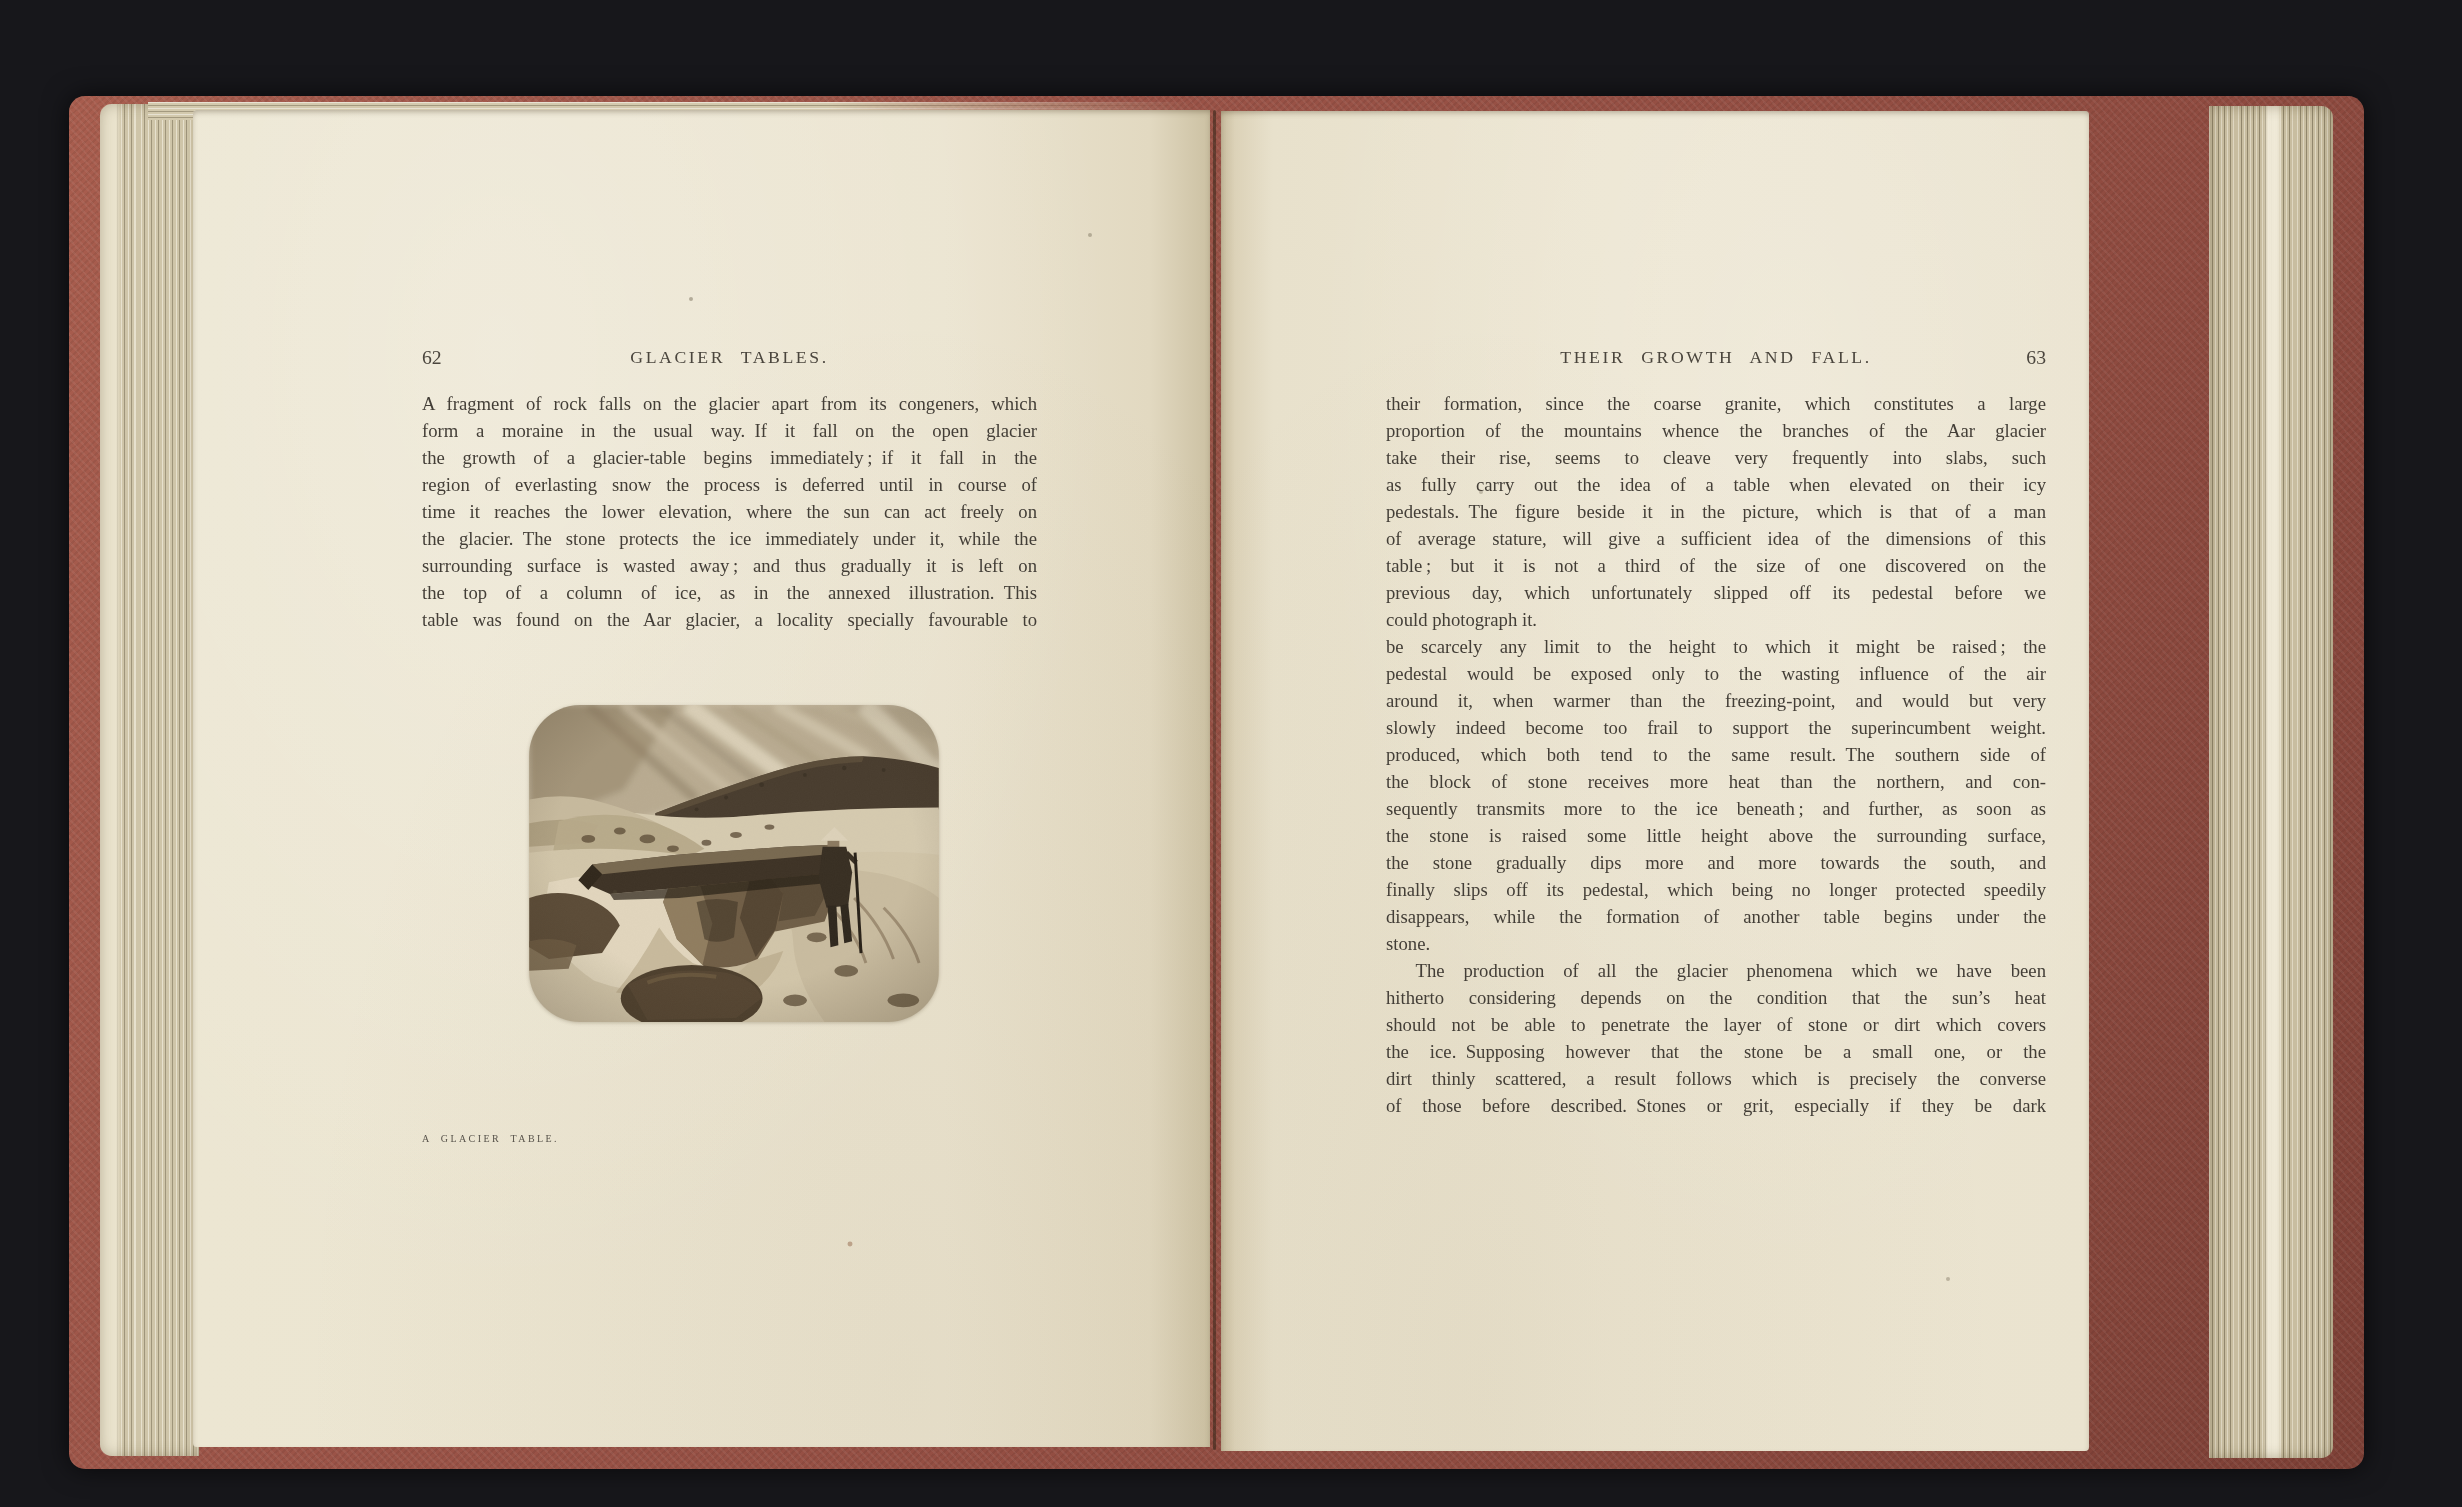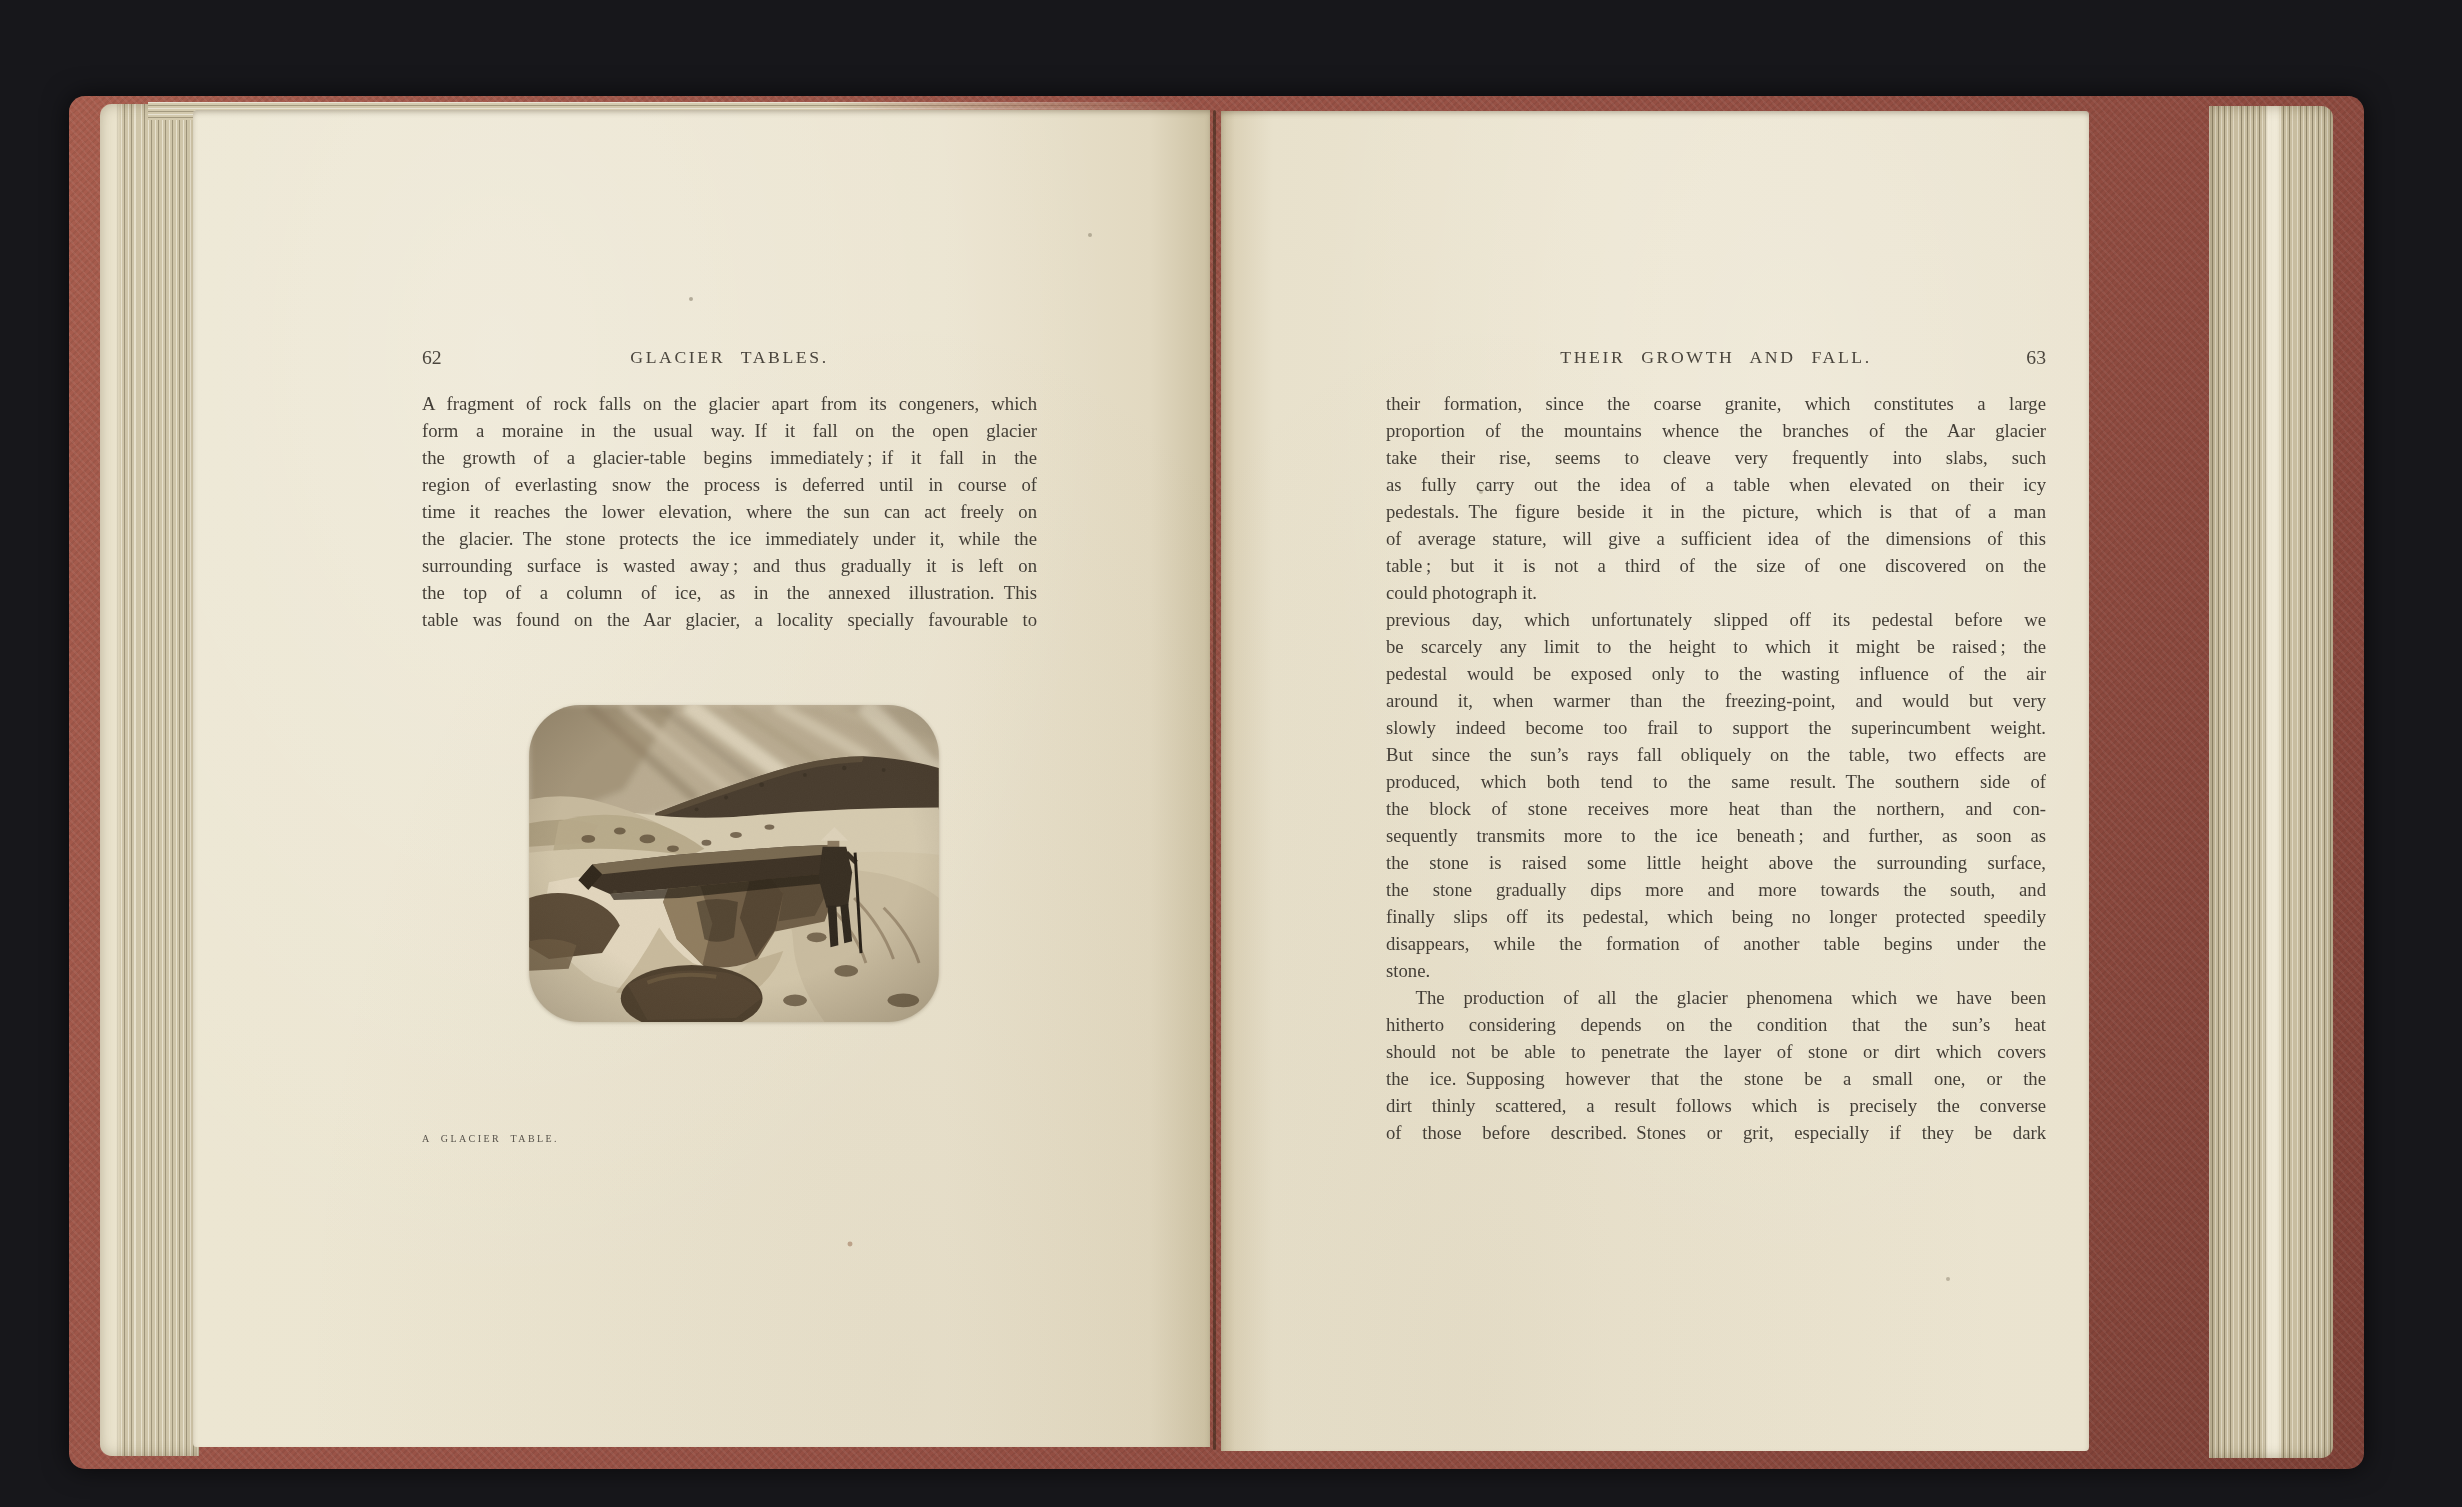--- a/index.html
+++ b/index.html
@@ -232,27 +232,26 @@
     <div class="running-header rh-right">THEIR GROWTH AND FALL.</div>
     <div class="folio folio-right">63</div>
     <div class="body-text bt-right">
         <div class="line">their formation, since the coarse granite, which constitutes a large</div>
         <div class="line">proportion of the mountains whence the branches of the Aar glacier</div>
         <div class="line">take their rise, seems to cleave very frequently into slabs, such</div>
         <div class="line">as fully carry out the idea of a table when elevated on their icy</div>
         <div class="line">pedestals. The figure beside it in the picture, which is that of a man</div>
         <div class="line">of average stature, will give a sufficient idea of the dimensions of this</div>
         <div class="line">table ; but it is not a third of the size of one discovered on the</div>
+        <div class="line">previous day, which unfortunately slipped off its pedestal before we</div>
         <div class="line para-end">could photograph it.</div>
-        <div class="line">previous day, which unfortunately slipped off its pedestal before we</div>
         <div class="line">be scarcely any limit to the height to which it might be raised ; the</div>
         <div class="line">pedestal would be exposed only to the wasting influence of the air</div>
         <div class="line">around it, when warmer than the freezing-point, and would but very</div>
         <div class="line">slowly indeed become too frail to support the superincumbent weight.</div>
-        <div class="line">But since the sun’s rays fall obliquely on the table, two effects are</div>
         <div class="line">produced, which both tend to the same result. The southern side of</div>
         <div class="line">the block of stone receives more heat than the northern, and con-</div>
         <div class="line">sequently transmits more to the ice beneath ; and further, as soon as</div>
         <div class="line">the stone is raised some little height above the surrounding surface,</div>
         <div class="line">the stone gradually dips more and more towards the south, and</div>
         <div class="line">finally slips off its pedestal, which being no longer protected speedily</div>
         <div class="line">disappears, while the formation of another table begins under the</div>
         <div class="line para-end">stone.</div>
         <div class="line indent">The production of all the glacier phenomena which we have been</div>
         <div class="line">hitherto considering depends on the condition that the sun’s heat</div>

